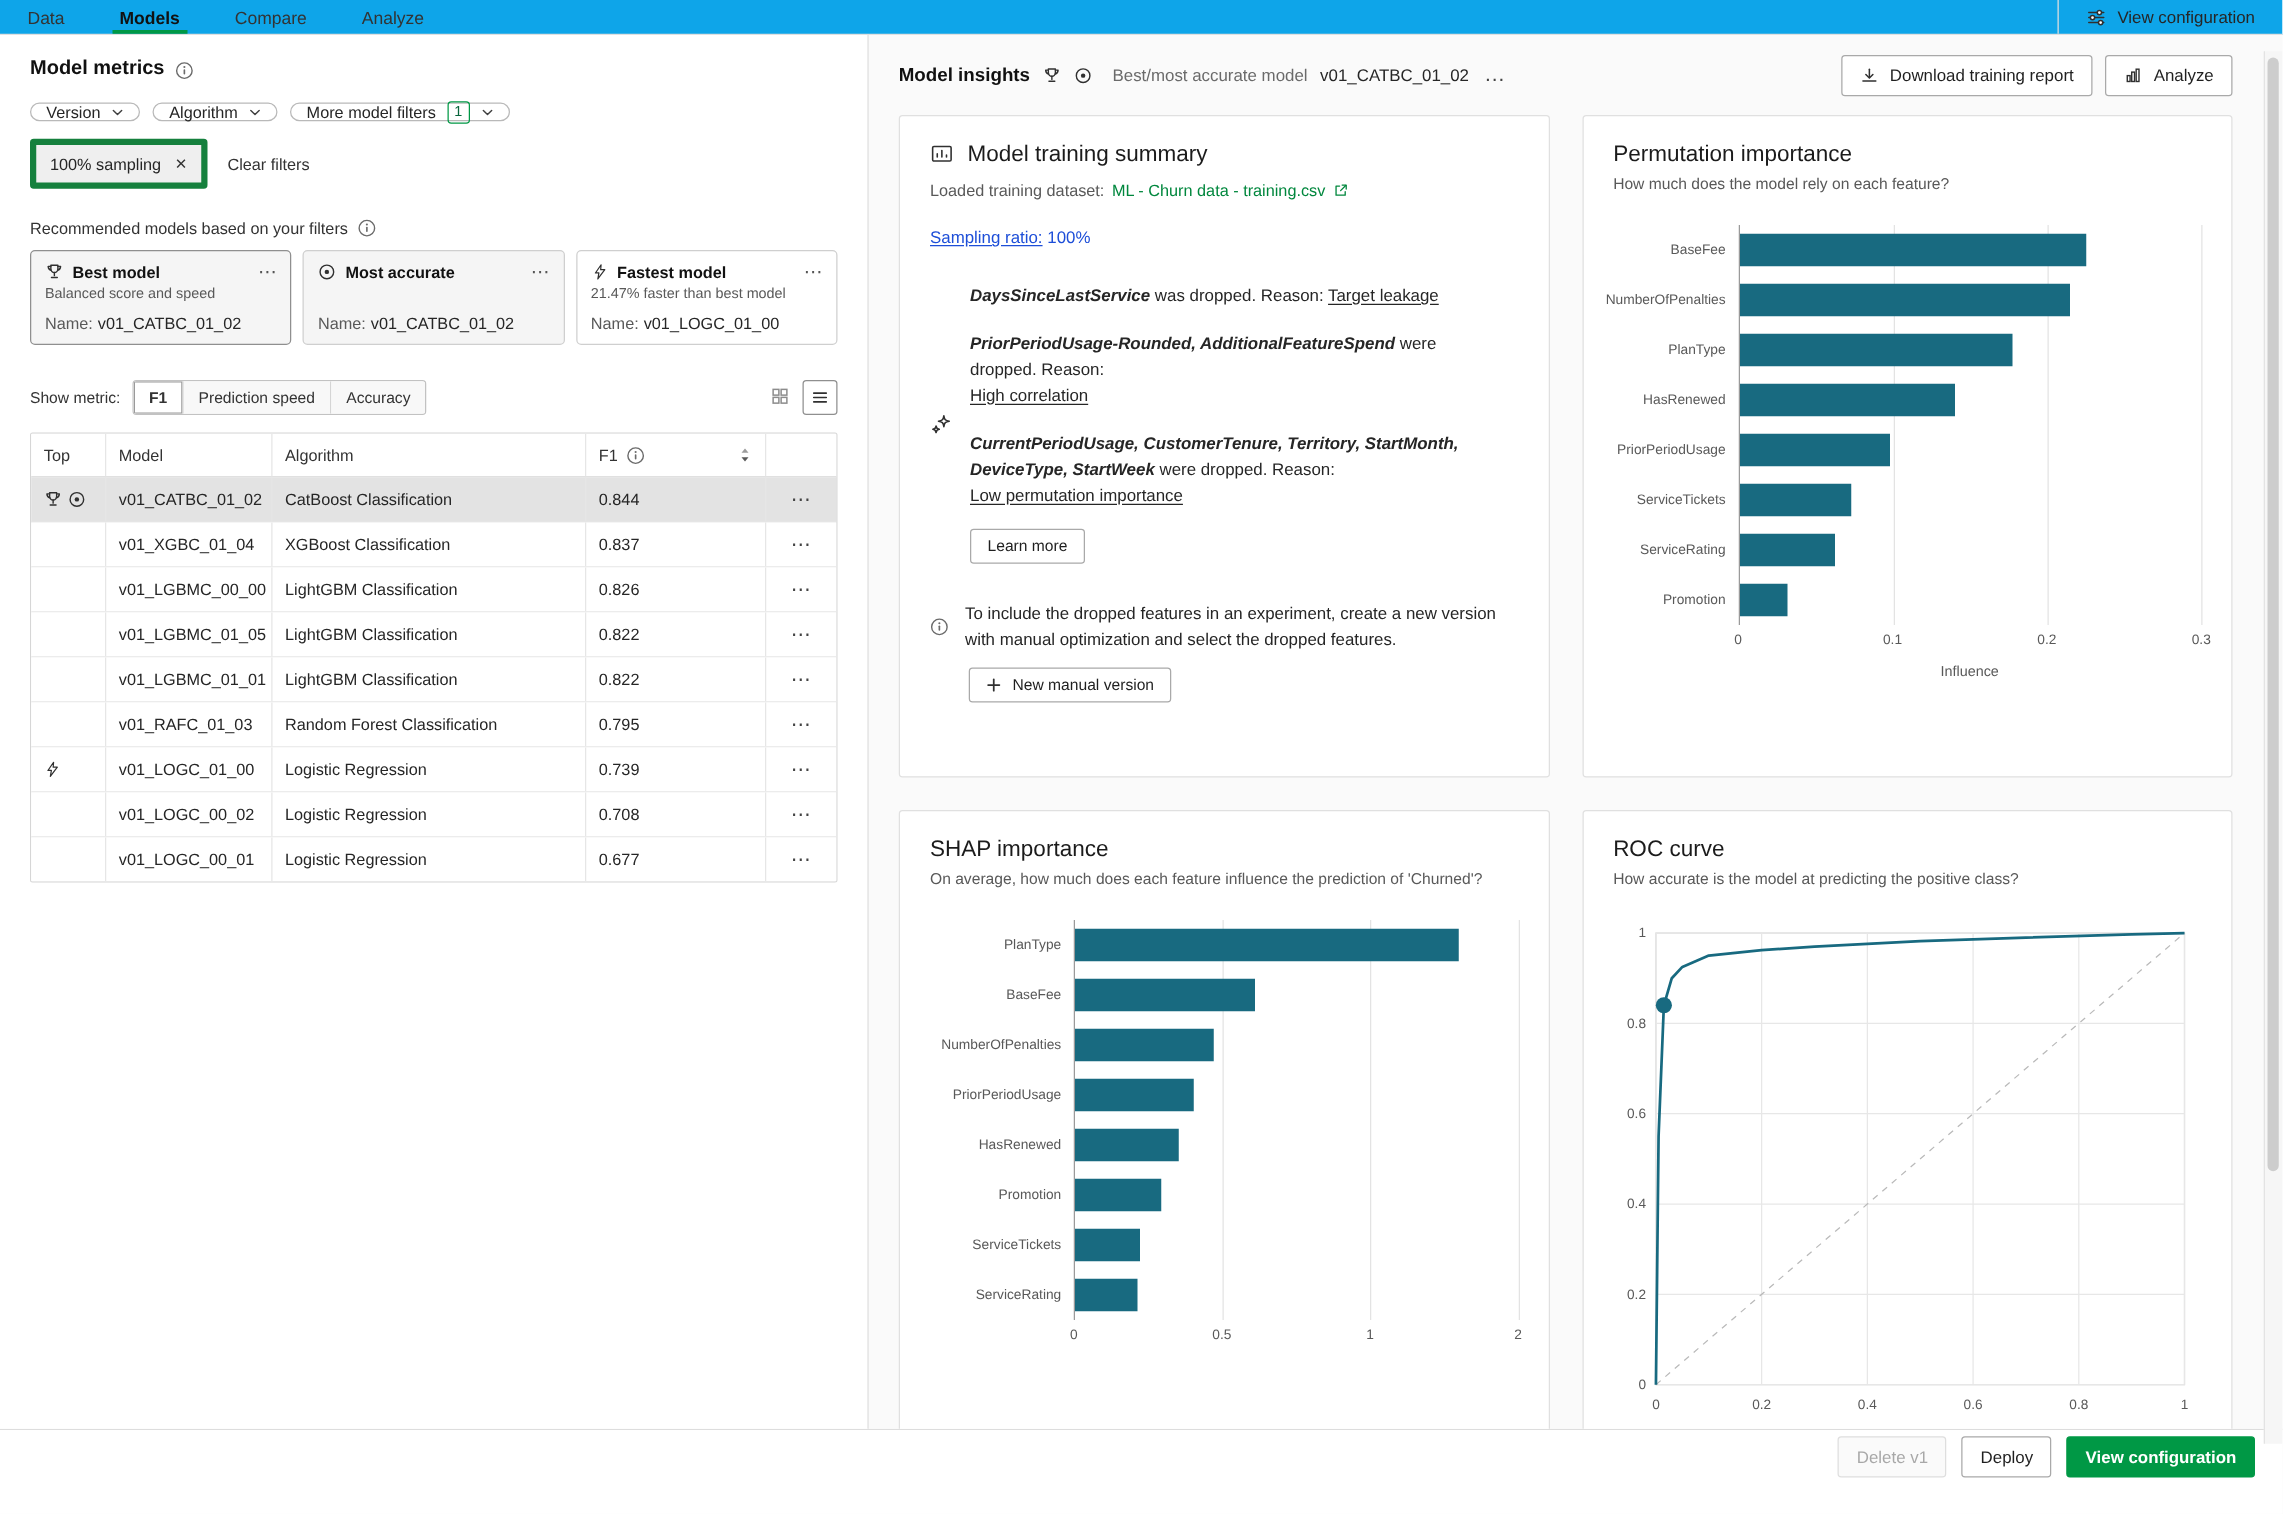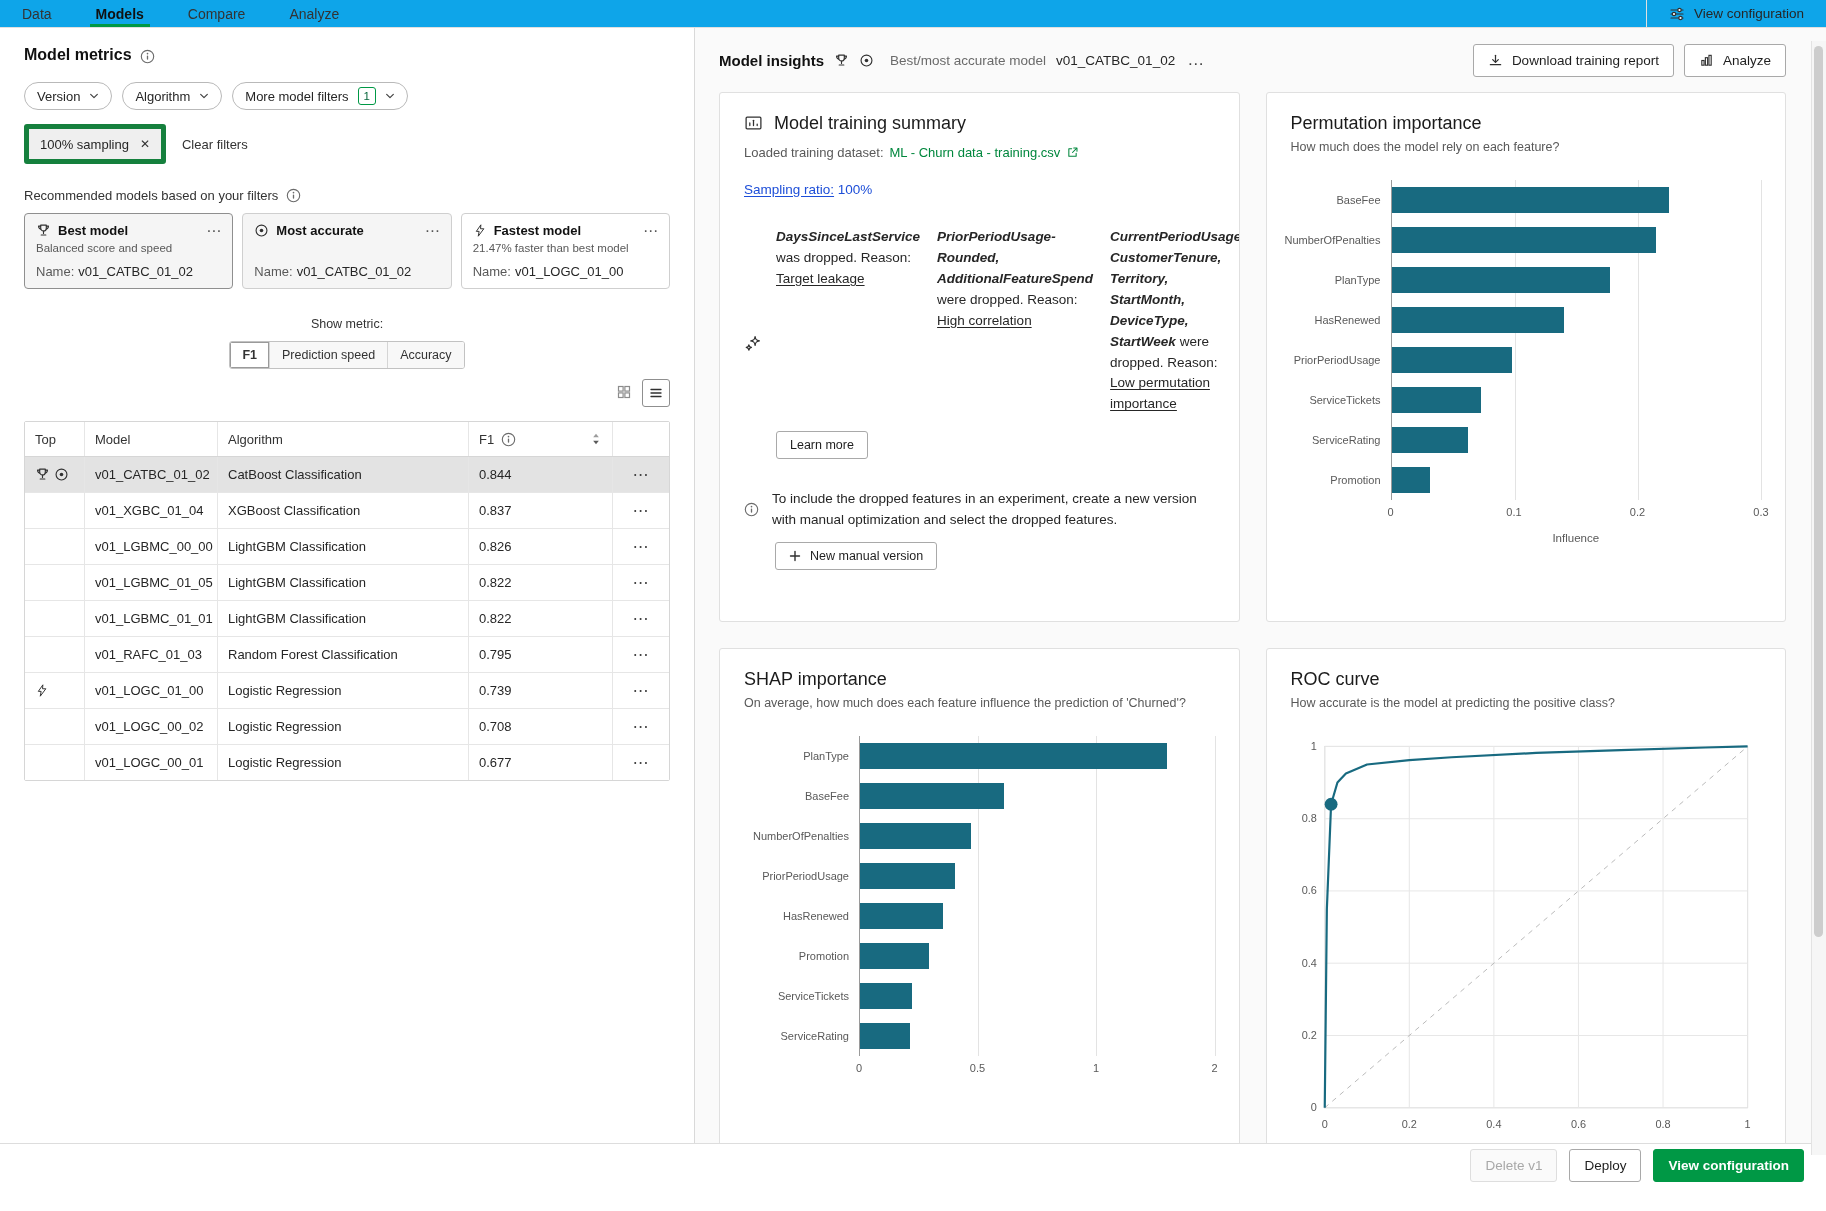--- a/index.html
+++ b/index.html
@@ -21,38 +21,38 @@
 
   
   .main{display:flex;height:1115px;box-sizing:border-box;}
   .left-panel{width:695px;box-sizing:border-box;border-right:1px solid var(--border);padding:18px 24px;overflow:hidden;background:#fff;}
   .right-panel{flex:1;background:#fafafa;overflow:hidden;padding-right:16px;}
 
   
   .panel-title-row{display:flex;align-items:flex-end;gap:8px;}
   .panel-title{font-size:16px;font-weight:bold;color:#111;}
   .filter-row{display:flex;gap:10px;margin-top:18px;}
-  .dropdown{height:28px;padding:0 12px;border:1px solid #b9b9b9;border-radius:14px;background:#fff;display:inline-flex;align-items:center;gap:9px;font-size:13px;font-family:inherit;color:var(--txt);cursor:pointer;}
+  .dropdown{height:15px;padding:0 12px;border:1px solid #b9b9b9;border-radius:14px;background:#fff;display:inline-flex;align-items:center;gap:9px;font-size:13px;font-family:inherit;color:var(--txt);cursor:pointer;}
   .badge{min-width:18px;height:18px;box-sizing:border-box;border:1px solid var(--green);border-radius:3px;display:inline-flex;align-items:center;justify-content:center;font-size:11.5px;color:#08663c;padding:0 4px;}
   .chip-row{display:flex;align-items:center;gap:16px;margin-top:14px;}
   .chip{background:#efefef;border:5px solid #15803d;border-radius:3px;height:30px;display:inline-flex;align-items:center;gap:11px;padding:0 11px;font-size:13px;}
   .chip .x{cursor:pointer;font-size:12px;color:#333;}
   .textbtn{background:none;border:none;font-family:inherit;font-size:13px;color:#333;cursor:pointer;padding:0;}
   .rec-title-row{display:flex;align-items:center;gap:8px;margin-top:24px;font-size:13px;color:#333;}
   .rec-cards{display:flex;gap:9px;margin-top:10px;}
   .rec-card{flex:1;border:1px solid #cfcfcf;border-radius:4px;background:#fff;padding:9px 11px;display:flex;flex-direction:column;min-height:76px;box-sizing:border-box;}
   .rec-card.shaded{background:#f5f5f5;}
   .rec-card.selected{border-color:#8f8f8f;}
   .rec-head{display:flex;align-items:center;gap:7px;}
   .rec-title{font-weight:bold;font-size:13px;color:#111;}
   .rec-more{margin-left:auto;color:#555;font-size:15px;cursor:pointer;line-height:10px;}
   .rec-sub{font-size:11.5px;color:var(--muted);margin-top:4px;}
   .rec-name{font-size:13px;margin-top:auto;color:var(--muted);padding-top:6px;}
   .rec-name b{color:#262626;font-weight:normal;margin-left:4px;}
-  .metric-row{margin-top:28px;display:flex;align-items:center;gap:10px;font-size:12.5px;color:#333;flex-direction:column;}
+  .metric-row{margin-top:28px;display:flex;align-items:center;gap:10px;font-size:12.5px;color:#333;}
   .seg{display:inline-flex;border:1px solid #c2c2c2;border-radius:3px;overflow:hidden;}
   .seg-btn{padding:6px 12px;font-size:12.5px;background:#f8f8f8;border:none;border-right:1px solid #d5d5d5;color:#333;font-family:inherit;cursor:pointer;}
   .seg-btn:last-child{border-right:none;}
   .seg-btn.active{background:#fff;font-weight:bold;box-shadow:inset 0 0 0 1px #9a9a9a;}
   .view-toggles{margin-left:auto;display:flex;gap:5px;}
   .vt{width:26px;height:26px;display:inline-flex;align-items:center;justify-content:center;border-radius:3px;cursor:pointer;}
   .vt.active{border:1px solid #8f8f8f;background:#fff;}
 
   
   .mtable{margin-top:14px;border:1px solid #d6d6d6;border-radius:2px;font-size:13px;}
@@ -89,21 +89,21 @@
 
   
   .ts-title-row{display:flex;align-items:center;gap:11px;}
   .ts-title,.chart-title{font-size:18px;color:#1b1b1b;}
   .ts-dataset{margin-top:11px;font-size:13px;color:var(--muted);display:flex;align-items:center;gap:6px;}
   .link-green{color:var(--link);cursor:pointer;text-decoration:none;}
   .ts-sampling{margin-top:22px;font-size:13.5px;color:#1d4ed8;}
   .ts-sampling .lbl{text-decoration:underline;text-underline-offset:2px;}
   .ts-notes{margin-top:30px;display:flex;gap:13px;}
   .notes-col{display:flex;flex-direction:column;}
-  .notes-list{display:flex;flex-direction:row;gap:17px;font-size:13.5px;line-height:1.55;color:#262626;max-width:400px;}
+  .notes-list{display:flex;flex-direction:column;gap:17px;font-size:13.5px;line-height:1.55;color:#262626;max-width:400px;}
   .seg-feature{font-weight:bold;font-style:italic;}
   .seg-link{text-decoration:underline;text-underline-offset:2px;cursor:pointer;}
   .learn-more{margin-top:16px;align-self:flex-start;}
   .info-row{margin-top:30px;display:flex;gap:13px;font-size:13.5px;line-height:1.5;color:#262626;}
   .info-text{max-width:440px;}
   .new-version{margin-left:31px;margin-top:12px;}
 
   
   .chart-sub{font-size:12.5px;color:var(--muted);margin-top:6px;}
   .bc{margin-top:26px;}

